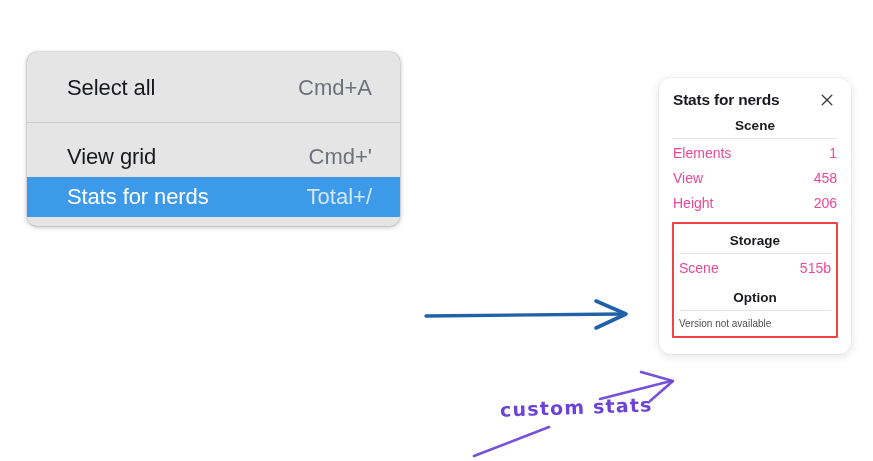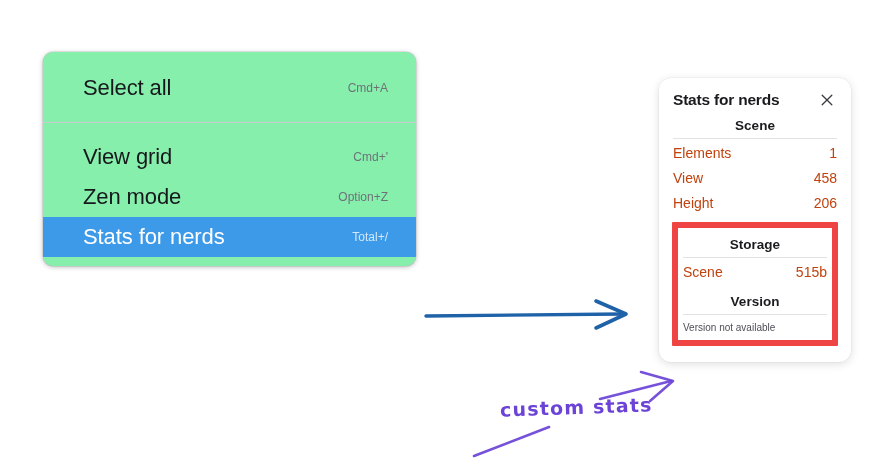--- a/index.html
+++ b/index.html
@@ -12,24 +12,24 @@
     height: 461px;
     position: relative;
     overflow: hidden;
     font-family: "Liberation Sans", sans-serif;
     -webkit-font-smoothing: antialiased;
   }
 
   
   #context-menu {
     position: absolute;
-    left: 43px;
+    left: 27px;
     top: 52px;
     width: 373px;
-    background: #86efac;
+    background: #e5e5e5;
     border-radius: 10px;
     box-shadow: 0 1px 5px rgba(0,0,0,0.28), 0 0 0 0.5px rgba(0,0,0,0.13);
     overflow: hidden;
     padding: 0;
   }
   .menu-group {
     padding: 6px 0;
   }
   .menu-group.group-top { padding: 16px 0 14px 0; }
   .menu-group.group-bottom { padding: 14px 0 9px 0; }
@@ -47,21 +47,21 @@
     box-sizing: border-box;
     cursor: default;
   }
   .menu-item .mi-label {
     font-size: 22px;
     color: #16181c;
     letter-spacing: -0.1px;
     white-space: nowrap;
   }
   .menu-item .mi-shortcut {
-    font-size: 12px;
+    font-size: 22px;
     color: #6e7278;
     white-space: nowrap;
   }
   .menu-item.selected {
     background: #3d9ae8;
   }
   .menu-item.selected .mi-label { color: #ffffff; }
   .menu-item.selected .mi-shortcut { color: #d2e7fa; }
 
   
@@ -110,38 +110,38 @@
   .sp-rule {
     height: 1px;
     background: #e3e3e6;
     margin: 0 0 2px 0;
   }
   .sp-row {
     display: flex;
     justify-content: space-between;
     align-items: flex-start;
     font-size: 14px;
-    color: #c2410c;
+    color: #ec4899;
     padding: 3px 0 3px 0;
     line-height: 1.35;
     gap: 20px;
   }
   .sp-row .sp-key { white-space: nowrap; }
   .sp-row .sp-val { white-space: nowrap; }
   .sp-single {
     font-size: 10px;
     color: #4e4e55;
     padding: 4px 0 0 0;
     line-height: 1.35;
     white-space: nowrap;
   }
 
   
   .sp-highlight {
-    border: 6px solid #ef4444;
+    border: 2px solid #ef4444;
     border-radius: 1px;
     margin: 6px -1px 0 -1px;
     padding: 0 5px 6px 5px;
     box-sizing: border-box;
   }
 
   
   #annotation-layer {
     position: absolute;
     left: 0; top: 0;
@@ -173,24 +173,20 @@
     </div>
   </div>
 
   <div class="menu-divider"></div>
 
   <div class="menu-group group-bottom">
     <div class="menu-item">
       <span class="mi-label">View grid</span>
       <span class="mi-shortcut">Cmd+'</span>
     </div>
-    <div class="menu-item">
-      <span class="mi-label">Zen mode</span>
-      <span class="mi-shortcut">Option+Z</span>
-    </div>
     <div class="menu-item selected">
       <span class="mi-label">Stats for nerds</span>
       <span class="mi-shortcut">Total+/</span>
     </div>
   </div>
 </div>
 
 <div id="stats-panel">
 
   <div class="sp-header">
@@ -226,21 +222,21 @@
       <div>
         <div class="sp-section-title">Storage</div>
         <div class="sp-rule"></div>
         <div class="sp-row">
           <span class="sp-key">Scene</span>
           <span class="sp-val">515b</span>
         </div>
       </div>
 
       <div>
-        <div class="sp-section-title">Version</div>
+        <div class="sp-section-title">Option</div>
         <div class="sp-rule"></div>
         <div class="sp-single">Version not available</div>
       </div>
 
     </div>
   </div>
 </div>
 
 <svg id="annotation-layer" viewBox="0 0 873 461" xmlns="http://www.w3.org/2000/svg">
 

